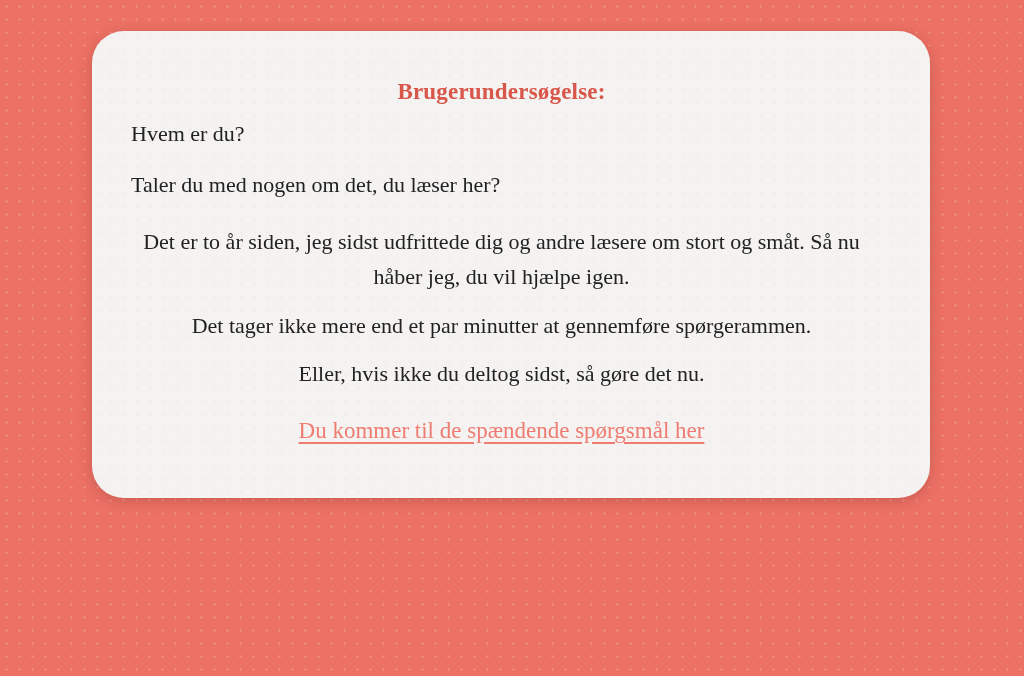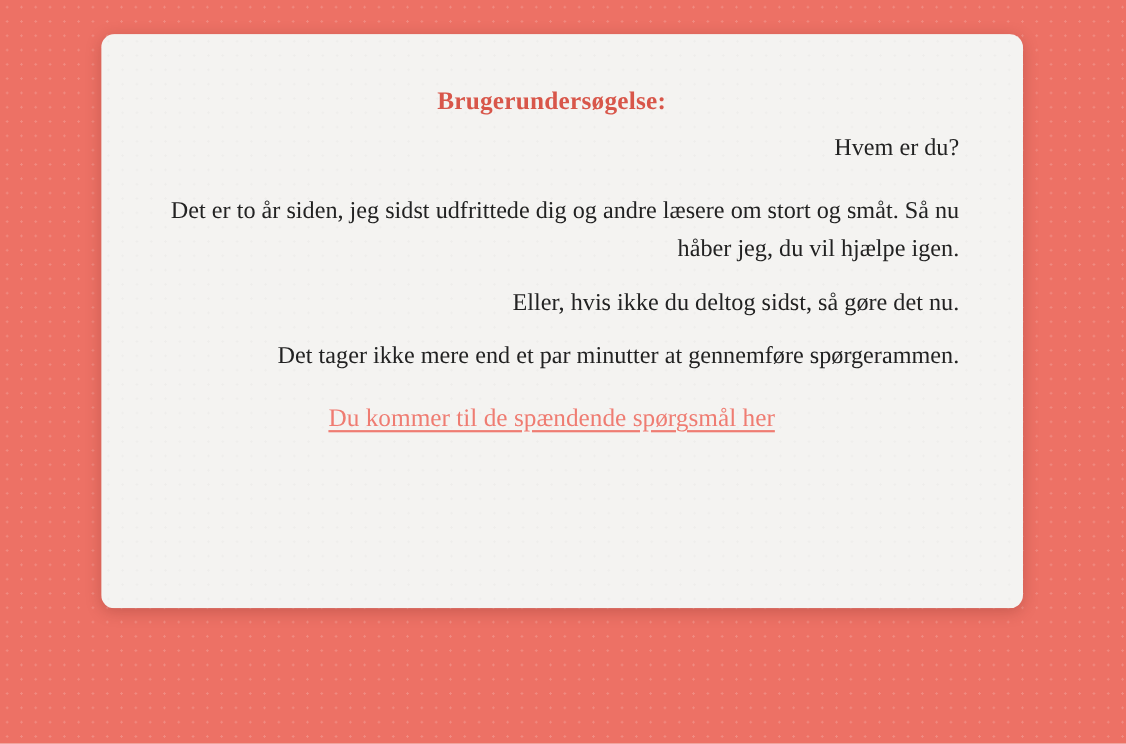--- a/index.html
+++ b/index.html
@@ -20,25 +20,25 @@
     background-image: radial-gradient(rgba(255,255,255,0.18) 1px, transparent 1.2px);
     background-size: 13px 13px;
     position: relative;
     overflow: hidden;
   }
   .card {
     position: absolute;
     left: 92px;
     top: 31px;
     width: 838px;
-    height: 522px;
+    height: 467px;
     background-color: var(--card);
     background-image: radial-gradient(rgba(0,0,0,0.025) 1px, transparent 1.2px);
     background-size: 13px 13px;
-    border-radius: 12px;
+    border-radius: 32px;
     box-shadow: 0 3px 14px rgba(110, 35, 28, 0.28);
     padding: 48px 58px 0 39px;
     color: var(--text);
   }
   .kicker {
     text-align: center;
     color: var(--accent);
     font-size: 23px;
     font-weight: bold;
     margin-bottom: 17px;
@@ -46,29 +46,29 @@
   }
   .title {
     text-align: center;
     font-size: 38px;
     font-weight: bold;
     color: #1d1d1d;
     margin-bottom: 25px;
     letter-spacing: 0.2px;
   }
   .question {
-    text-align: right;
+    text-align: left;
     font-size: 22px;
     margin-bottom: 28px;
     line-height: 1.05;
   }
   .question:last-of-type { margin-bottom: 0; }
   .questions { margin-bottom: 29px; }
   .para {
-    text-align: right;
+    text-align: center;
     font-size: 22px;
     line-height: 1.58;
     margin-bottom: 14px;
   }
   .link-row {
     text-align: center;
     margin-top: 26px;
   }
   .survey-link {
     color: var(--link);
@@ -80,22 +80,23 @@
   }
 </style>
 </head>
 <body>
 
 <div class="card">
   <div class="kicker">Brugerundersøgelse:</div>
 
   <div class="questions">
     <div class="question">Hvem er du?</div>
+    <div class="question">Taler du med nogen om det, du læser her?</div>
   </div>
 
   <p class="para">Det er to år siden, jeg sidst udfrittede dig og andre læsere om stort og småt. Så nu håber jeg, du vil hjælpe igen.</p>
+  <p class="para">Det tager ikke mere end et par minutter at gennemføre spørgerammen.</p>
   <p class="para">Eller, hvis ikke du deltog sidst, så gøre det nu.</p>
-  <p class="para">Det tager ikke mere end et par minutter at gennemføre spørgerammen.</p>
 
   <div class="link-row">
     <a class="survey-link">Du kommer til de spændende spørgsmål her</a>
   </div>
 </div>
 
 </body></html>

